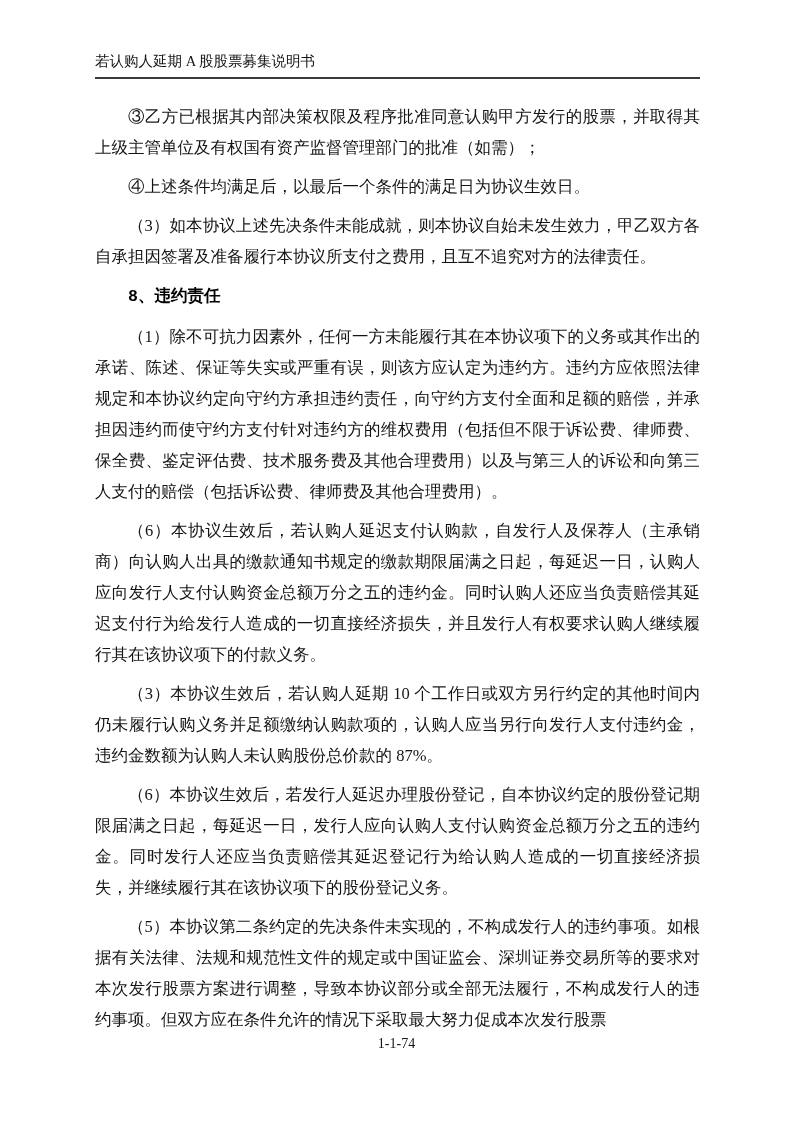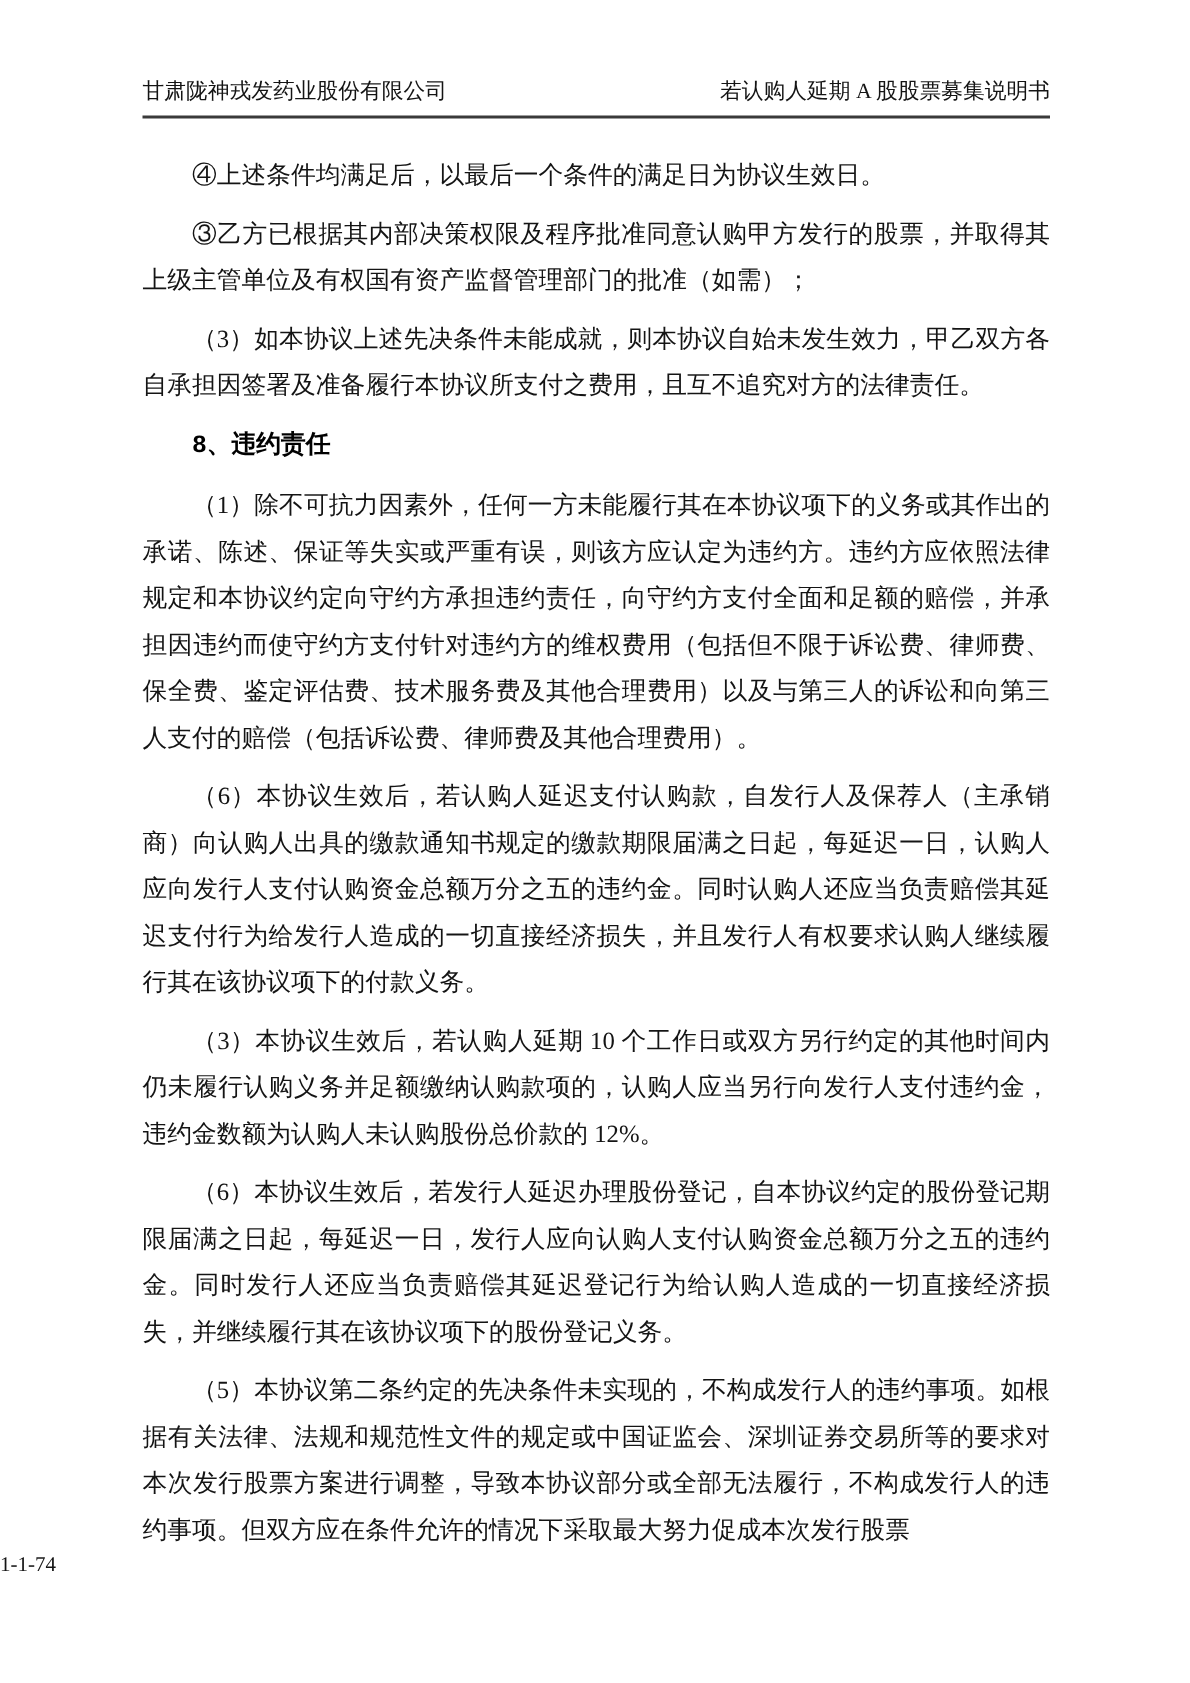--- a/index.html
+++ b/index.html
@@ -52,43 +52,43 @@
     margin: 0;
     padding: 5px 0;
     text-indent: 2em;
     color: #000000;
   }
   .footer {
     position: absolute;
     left: 0;
     right: 0;
     top: 1036px;
+    text-align: center;
     font-size: 14px;
     color: #141414;
   }
 </style>
 </head>
 <body>
 
 <div class="page">
   <div class="content">
 
     <div class="header-row">
-      <span class="header-left">甘肃陇神戎发药业股份有限公司</span>
       <span class="header-right">若认购人延期 A 股股票募集说明书</span>
     </div>
 
     <div class="doc-body">
+      <p>③乙方已根据其内部决策权限及程序批准同意认购甲方发行的股票，并取得其上级主管单位及有权国有资产监督管理部门的批准（如需）；</p>
       <p>④上述条件均满足后，以最后一个条件的满足日为协议生效日。</p>
-      <p>③乙方已根据其内部决策权限及程序批准同意认购甲方发行的股票，并取得其上级主管单位及有权国有资产监督管理部门的批准（如需）；</p>
       <p>（3）如本协议上述先决条件未能成就，则本协议自始未发生效力，甲乙双方各自承担因签署及准备履行本协议所支付之费用，且互不追究对方的法律责任。</p>
       <h3 class="section-heading">8、违约责任</h3>
       <p>（1）除不可抗力因素外，任何一方未能履行其在本协议项下的义务或其作出的承诺、陈述、保证等失实或严重有误，则该方应认定为违约方。违约方应依照法律规定和本协议约定向守约方承担违约责任，向守约方支付全面和足额的赔偿，并承担因违约而使守约方支付针对违约方的维权费用（包括但不限于诉讼费、律师费、保全费、鉴定评估费、技术服务费及其他合理费用）以及与第三人的诉讼和向第三人支付的赔偿（包括诉讼费、律师费及其他合理费用）。</p>
       <p>（6）本协议生效后，若认购人延迟支付认购款，自发行人及保荐人（主承销商）向认购人出具的缴款通知书规定的缴款期限届满之日起，每延迟一日，认购人应向发行人支付认购资金总额万分之五的违约金。同时认购人还应当负责赔偿其延迟支付行为给发行人造成的一切直接经济损失，并且发行人有权要求认购人继续履行其在该协议项下的付款义务。</p>
-      <p>（3）本协议生效后，若认购人延期 10 个工作日或双方另行约定的其他时间内仍未履行认购义务并足额缴纳认购款项的，认购人应当另行向发行人支付违约金，违约金数额为认购人未认购股份总价款的 12%。</p>
+      <p>（3）本协议生效后，若认购人延期 10 个工作日或双方另行约定的其他时间内仍未履行认购义务并足额缴纳认购款项的，认购人应当另行向发行人支付违约金，违约金数额为认购人未认购股份总价款的 87%。</p>
       <p>（6）本协议生效后，若发行人延迟办理股份登记，自本协议约定的股份登记期限届满之日起，每延迟一日，发行人应向认购人支付认购资金总额万分之五的违约金。同时发行人还应当负责赔偿其延迟登记行为给认购人造成的一切直接经济损失，并继续履行其在该协议项下的股份登记义务。</p>
       <p>（5）本协议第二条约定的先决条件未实现的，不构成发行人的违约事项。如根据有关法律、法规和规范性文件的规定或中国证监会、深圳证券交易所等的要求对本次发行股票方案进行调整，导致本协议部分或全部无法履行，不构成发行人的违约事项。但双方应在条件允许的情况下采取最大努力促成本次发行股票</p>
     </div>
 
   </div>
 
   <div class="footer">
     <span>1-1-74</span>
   </div>
 </div>

